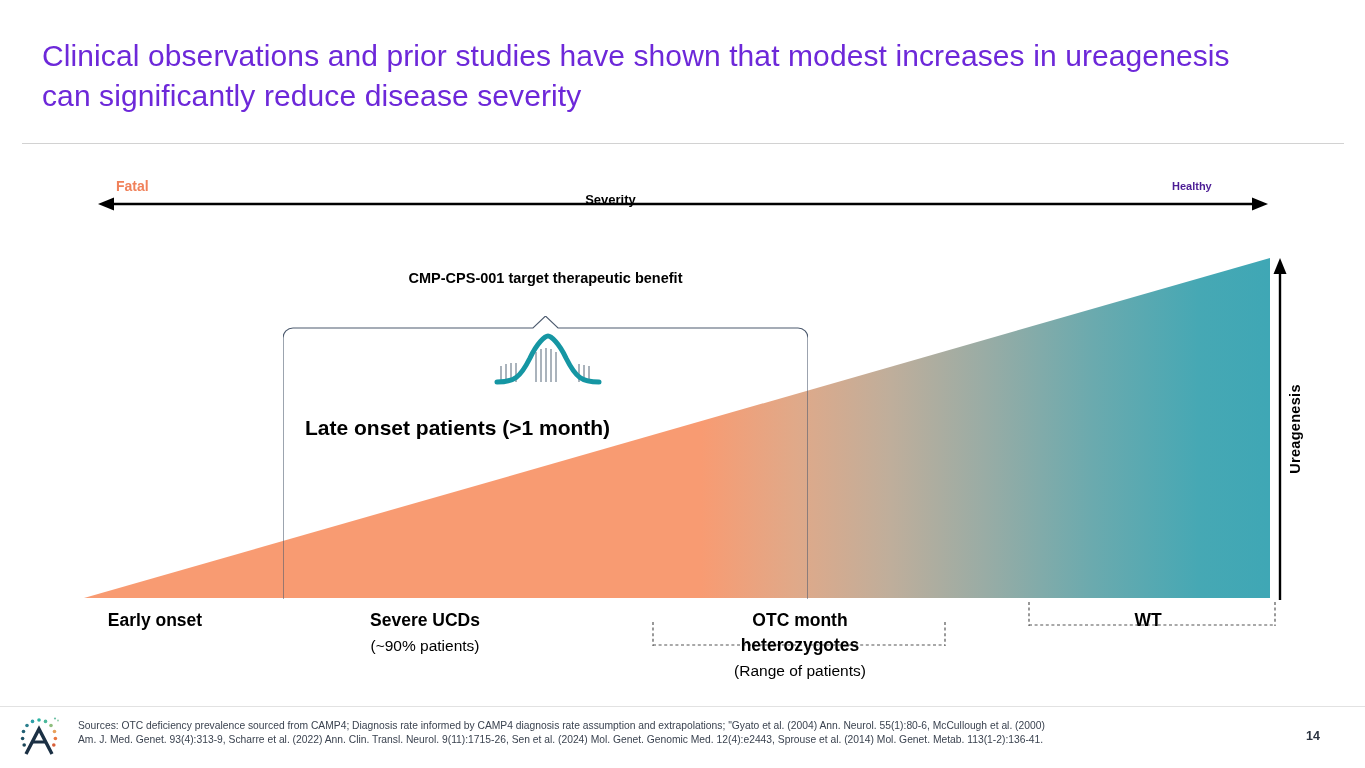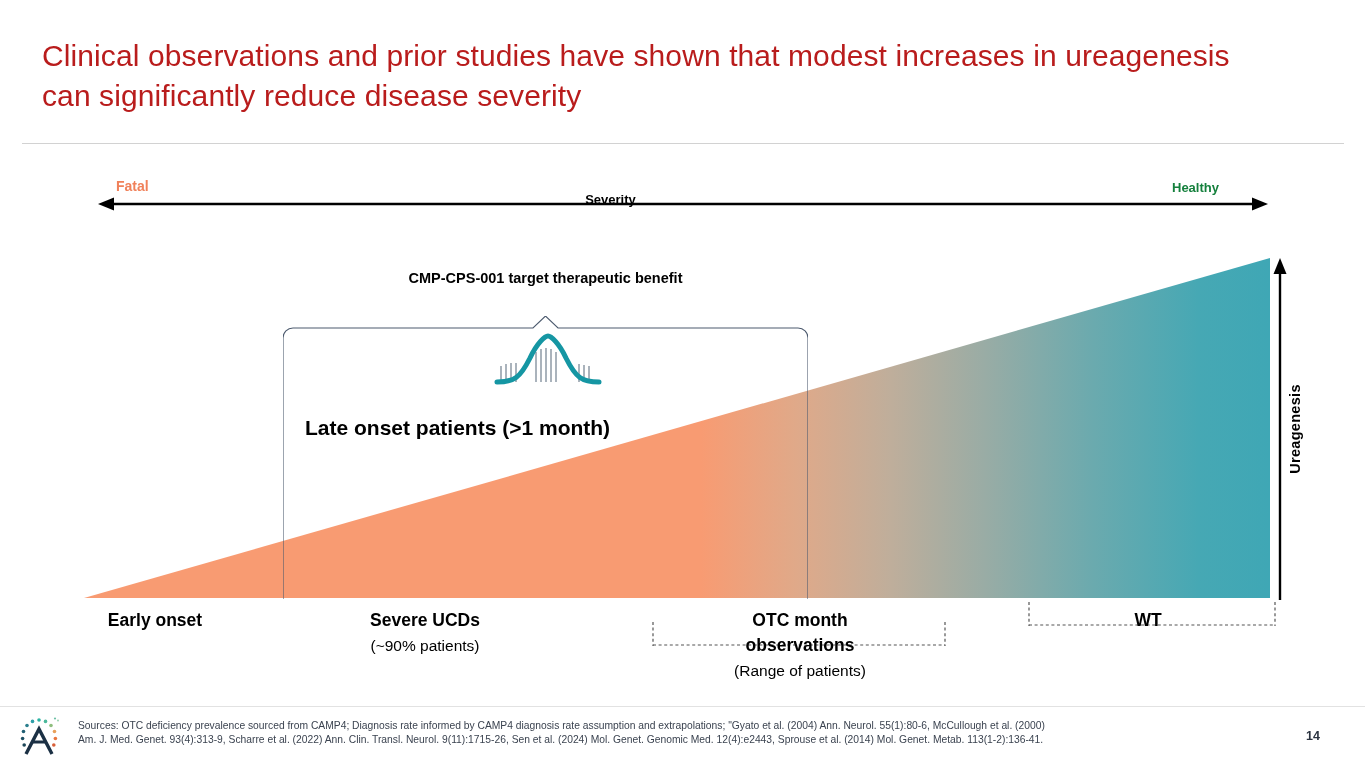--- a/index.html
+++ b/index.html
@@ -18,21 +18,21 @@
 
   
   #slide-title {
     position: absolute;
     left: 42px;
     top: 36px;
     width: 1200px;
     font-size: 30px;
     line-height: 40px;
     font-weight: 400;
-    color: #b91c1c;
+    color: #6d28d9;
     letter-spacing: 0.1px;
   }
   #title-rule {
     position: absolute;
     left: 22px;
     top: 143px;
     width: 1322px;
     height: 1px;
     background: #d2d2d2;
   }
@@ -52,23 +52,23 @@
     left: 116px;
     top: 178px;
     font-size: 14px;
     font-weight: bold;
     color: #F0815A;
   }
   #healthy-label {
     position: absolute;
     left: 1172px;
     top: 180px;
-    font-size: 13px;
-    font-weight: bold;
-    color: #15803d;
+    font-size: 11px;
+    font-weight: bold;
+    color: #4c1d95;
   }
   #severity-axis {
     position: absolute;
     left: 98px;
     top: 196px;
     width: 1170px;
     height: 16px;
   }
 
   
@@ -283,21 +283,21 @@
 </div>
 
 <svg class="bracket" id="bracket-otc" viewBox="0 0 294 24">
   <line x1="1" y1="0" x2="1" y2="24" stroke="#555555" stroke-width="1.2" stroke-dasharray="3 2.6"></line>
   <line x1="293" y1="0" x2="293" y2="24" stroke="#555555" stroke-width="1.2" stroke-dasharray="3 2.6"></line>
   <line x1="1" y1="23" x2="293" y2="23" stroke="#555555" stroke-width="1.2" stroke-dasharray="3 2.6"></line>
 </svg>
 
 <div class="cat" id="cat-otc">
   <div class="cat-main">OTC month</div>
-  <div class="cat-main">observations</div>
+  <div class="cat-main">heterozygotes</div>
   <div class="cat-sub">(Range of patients)</div>
 </div>
 
 <svg class="bracket" id="bracket-wt" viewBox="0 0 248 24">
   <line x1="1" y1="0" x2="1" y2="24" stroke="#555555" stroke-width="1.2" stroke-dasharray="3 2.6"></line>
   <line x1="247" y1="0" x2="247" y2="24" stroke="#555555" stroke-width="1.2" stroke-dasharray="3 2.6"></line>
   <line x1="1" y1="23" x2="247" y2="23" stroke="#555555" stroke-width="1.2" stroke-dasharray="3 2.6"></line>
 </svg>
 
 <div class="cat" id="cat-wt">

